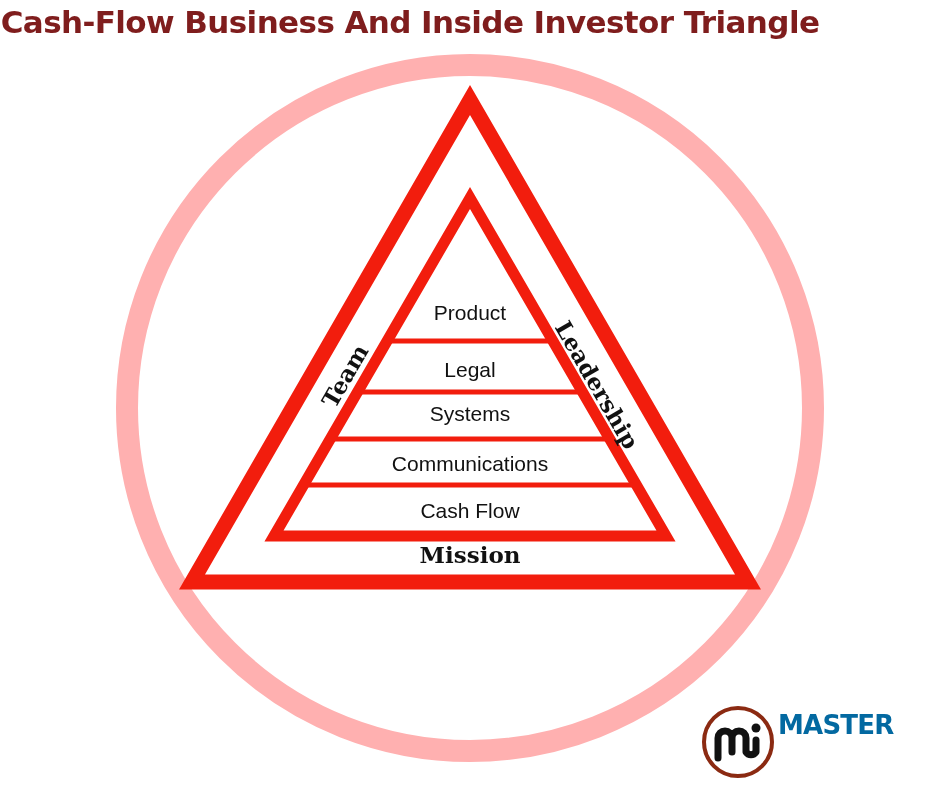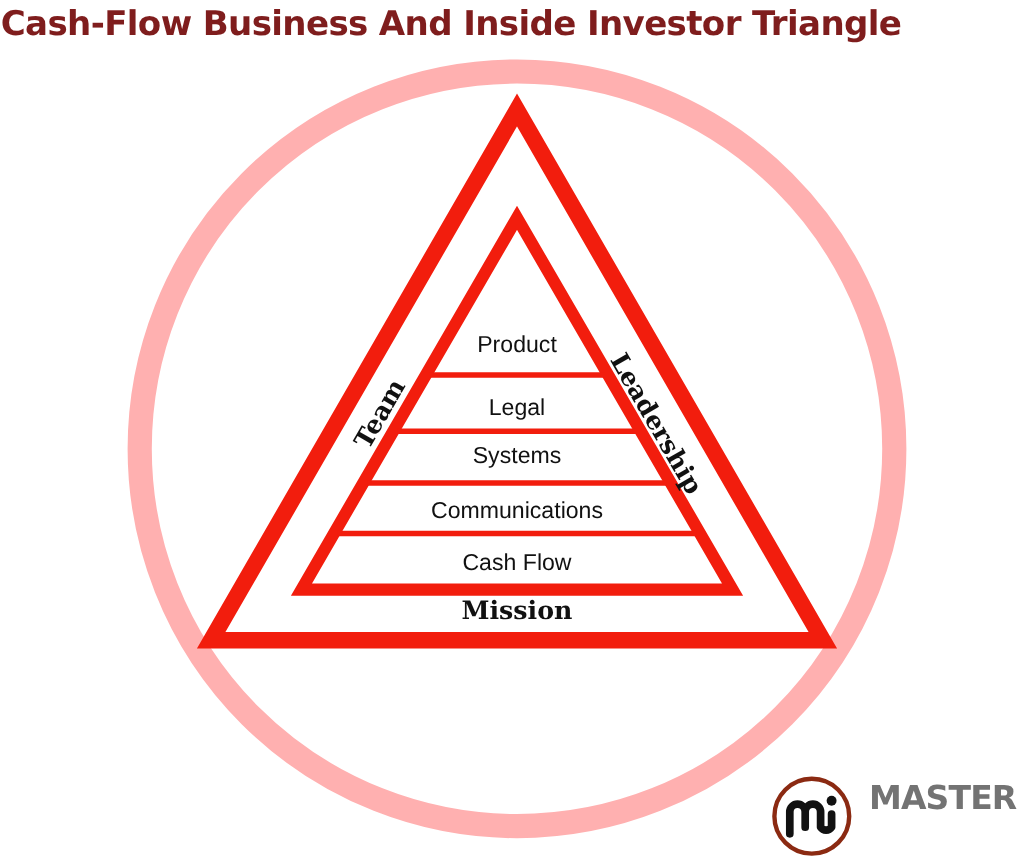--- a/index.html
+++ b/index.html
@@ -8,23 +8,23 @@
       position: absolute; left: 0; top: 2px; width: 820px; text-align: center;
       font-family: "DejaVu Sans", sans-serif; font-weight: bold; font-size: 31px;
       color: #7f1d1d; letter-spacing: -0.6px; line-height: 40px;
     }
     svg.diagram { position: absolute; left: 0; top: 0; }
     .tier-label { font-family: "Liberation Sans", sans-serif; font-size: 21px; fill: #111; }
     .side-label { font-family: "DejaVu Serif", serif; font-weight: bold; font-size: 23px; fill: #111; }
     .logo { position: absolute; left: 698px; top: 702px; width: 240px; height: 80px; }
     .logo-mark { position: absolute; left: 0; top: 0; width: 80px; height: 80px; }
     .logo-text {
-      position: absolute; left: 92px; top: 8px;
-      font-family: "DejaVu Sans", sans-serif; font-weight: bold; font-size: 30px;
-      line-height: 31px; color: #737373; letter-spacing: -0.8px;
+      position: absolute; left: 80px; top: 8px;
+      font-family: "DejaVu Sans", sans-serif; font-weight: bold; font-size: 26px;
+      line-height: 31px; color: #0369a1; letter-spacing: -0.8px;
     }
     .logo-text div { white-space: nowrap; }
   </style>
 </head>
 <body>
 
 <div class="title">Cash-Flow Business And Inside Investor Triangle</div>
 
 <svg class="diagram" width="940" height="788" viewBox="0 0 940 788">
 

